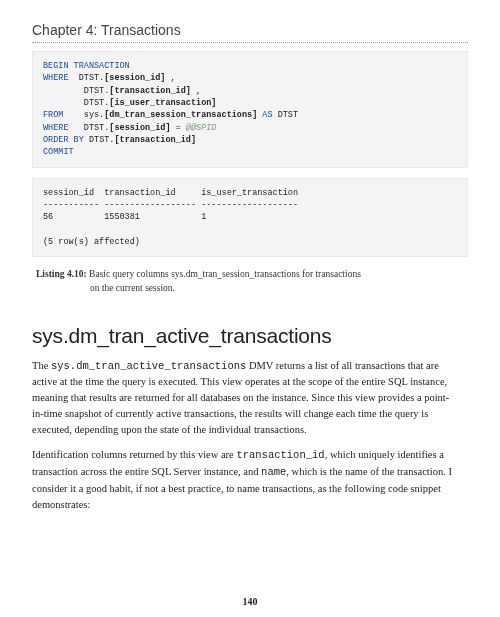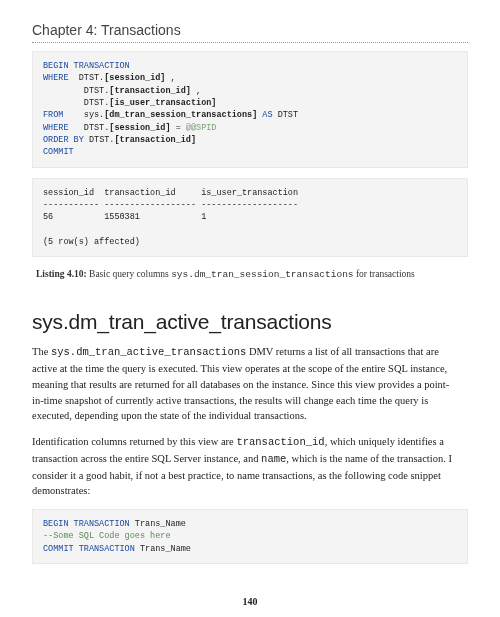--- a/index.html
+++ b/index.html
@@ -48,33 +48,33 @@
     background: #f4f4f4;
     border: 1px solid #e8e8e8;
     padding: 8px 10px;
     margin: 10px 0 10px 0;
     font-size: 8.5px;
     line-height: 1.45;
     white-space: pre;
   }
   .kw { color: #1a49a0; text-align: right; } 
   .fn { font-weight: bold; color: #222; margin-top: 9px; } 
-  .spid { color: #7aa07a; } 
+  .spid { color: #7aa07a; font-style: italic; } 
   .cmt { color: #5a8a5a; } 
   .listing-caption {
     font-size: 9.5px;
     color: #333;
     padding-left: 4px;
     line-height: 1.5;
   }
   .listing-caption .label {
     font-weight: bold;
   }
   .listing-caption .mono {
-    font-family: Liberation Mono, monospace;
+    font-family: Liberation Serif, serif;
     text-align: right;
   }
   .listing-caption .line2 {
     display: block;
     padding-left: 54px;
   }
   h2.section-title {
     font-family: "Trebuchet MS", "Segoe UI", Arial, sans-serif;
     font-weight: 400;
     font-size: 21px;
@@ -116,31 +116,29 @@
 <span class="kw">COMMIT</span></span></div>
 
   <div class="result-block"><span class="mono-group"><span>session_id  transaction_id     is_user_transaction</span>
 <span>----------- ------------------ -------------------</span>
 <span>56          1550381            1</span>
 
 <span>(5 row(s) affected)</span></span></div>
 
   <div class="listing-caption">
     <span class="label">Listing 4.10:</span><span>  Basic query columns </span><span class="mono">sys.dm_tran_session_transactions</span><span> for transactions</span>
+    <span class="line2">on the current session.</span>
   </div>
 
   <h2 class="section-title">sys.dm_tran_active_transactions</h2>
 
   <p class="body">
     <span>The </span><span class="code-inline">sys.dm_tran_active_transactions</span><span> DMV returns a list of all transactions that are active at the time the query is executed. This view operates at the scope of the entire SQL instance, meaning that results are returned for all databases on the instance. Since this view provides a point-in-time snapshot of currently active transactions, the results will change each time the query is executed, depending upon the state of the individual transactions.</span>
   </p>
 
   <p class="body">
     <span>Identification columns returned by this view are </span><span class="code-inline">transaction_id</span><span>, which uniquely identifies a transaction across the entire SQL Server instance, and </span><span class="code-inline">name</span><span>, which is the name of the transaction. I consider it a good habit, if not a best practice, to name transactions, as the following code snippet demonstrates:</span>
   </p>
 
-  <div class="code-block"><span class="mono-group"><span class="kw">BEGIN</span><span class="kw"> TRANSACTION</span><span> Trans_Name</span>
-<span class="cmt">--Some SQL Code goes here</span>
-<span class="kw">COMMIT</span><span class="kw"> TRANSACTION</span><span> Trans_Name</span></span></div>
 
   <div class="page-number">140</div>
 
 </div>
 
 </body></html>

